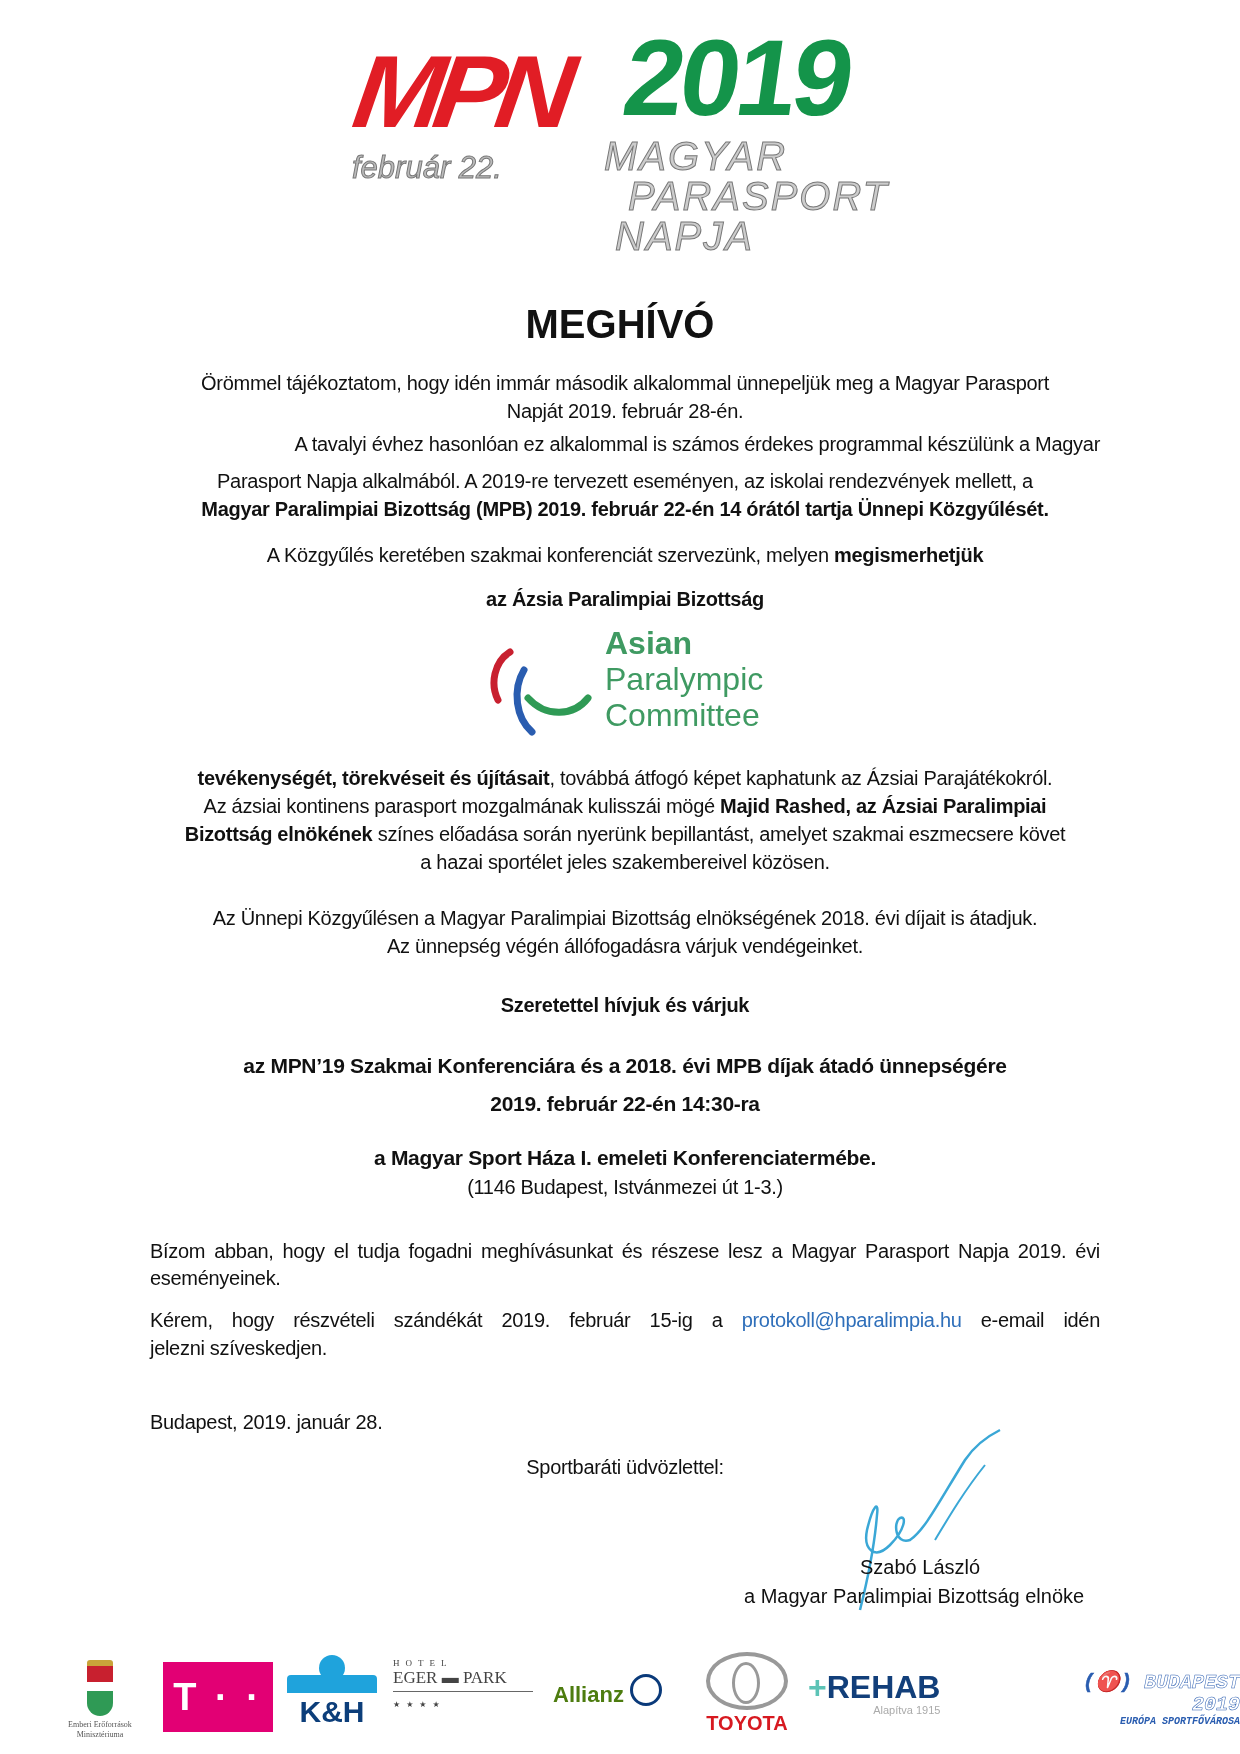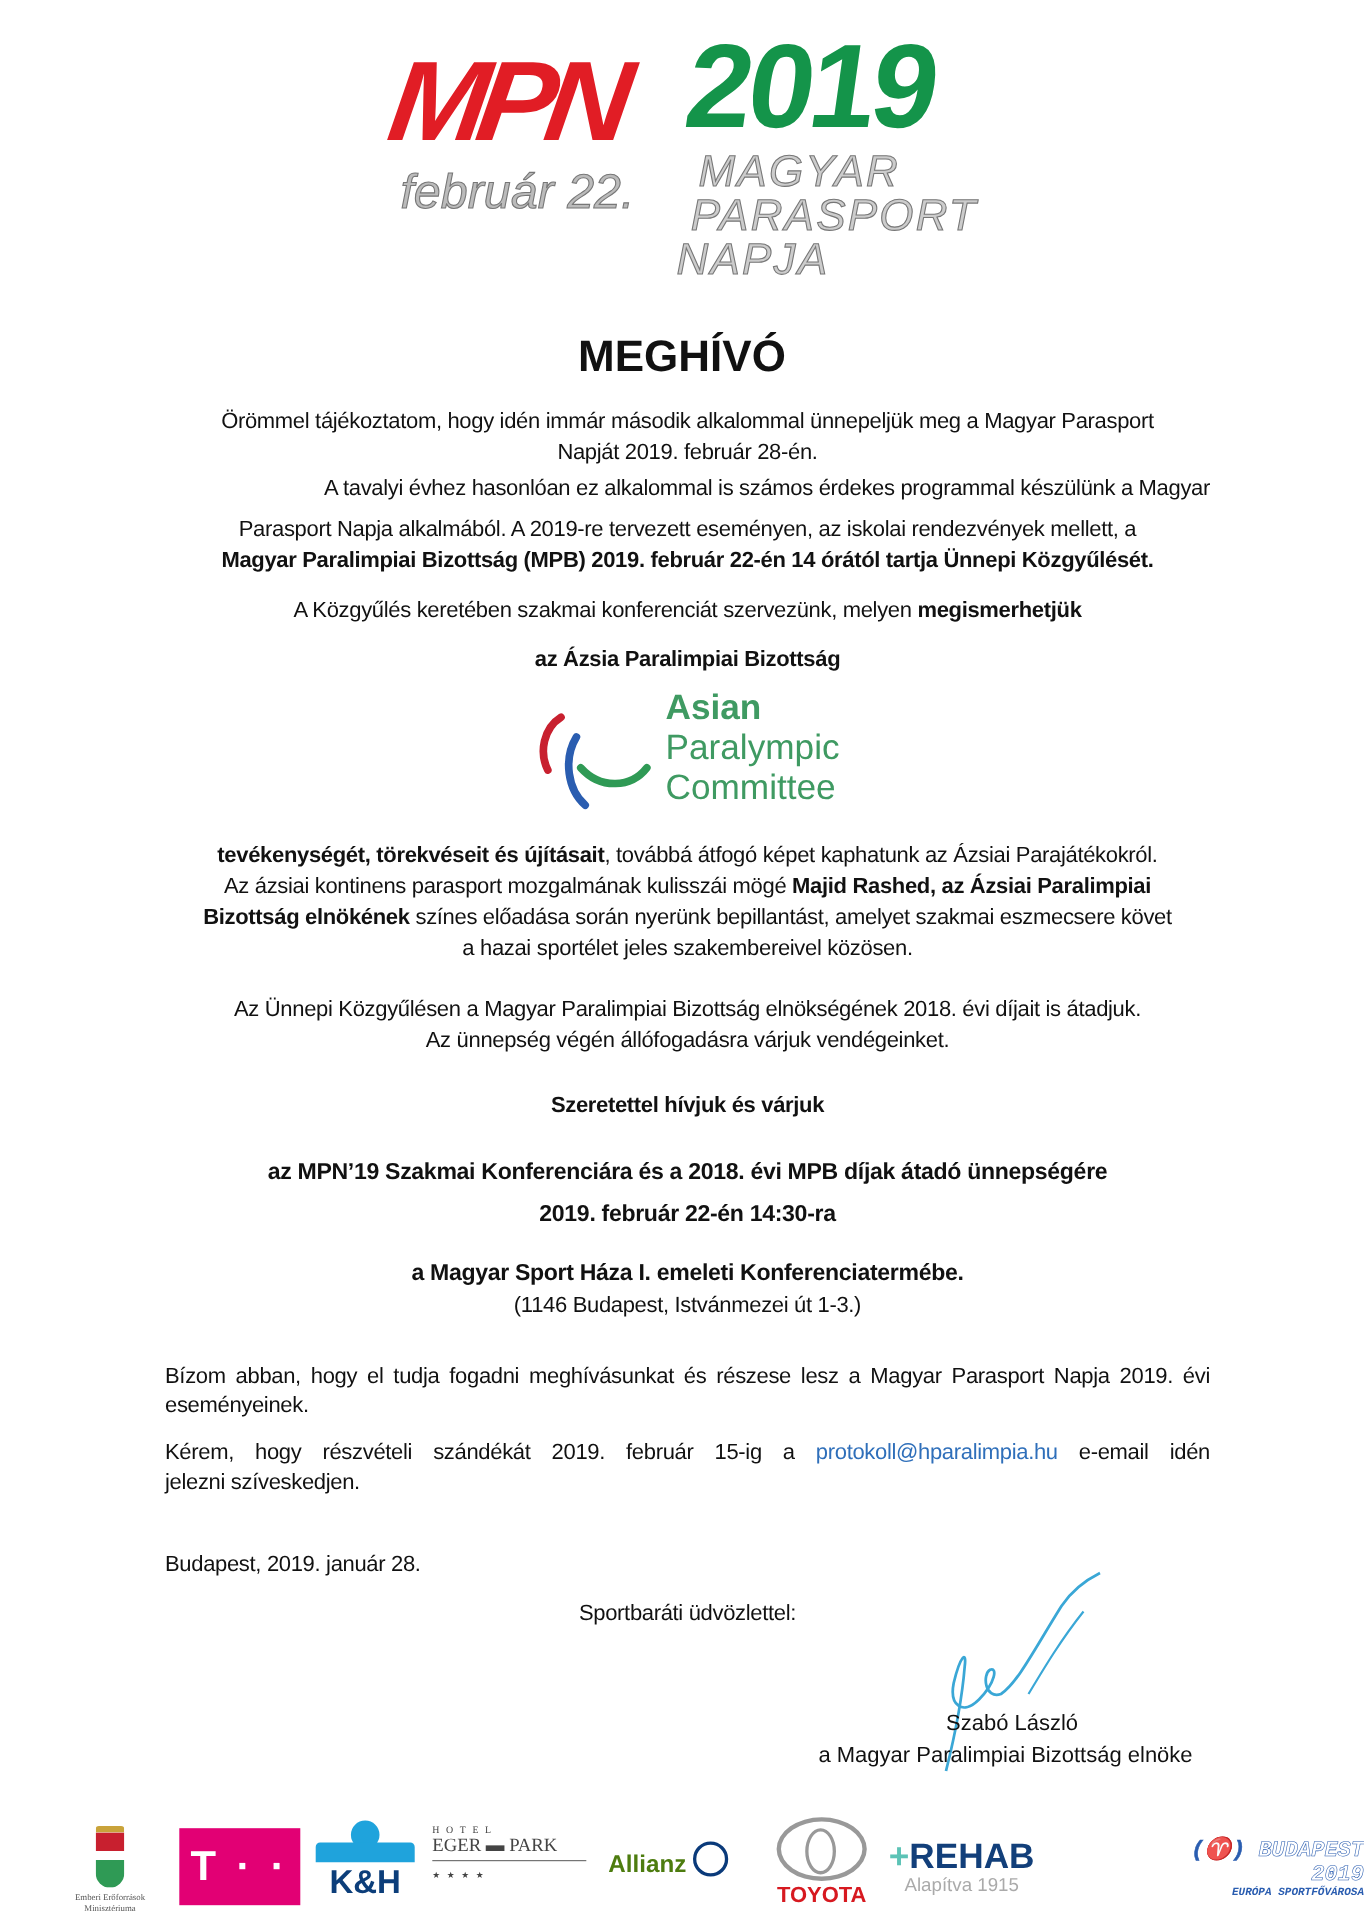--- a/index.html
+++ b/index.html
@@ -6,37 +6,37 @@
   body{width:1240px;height:1754px;position:relative;overflow:hidden;font-family:"Liberation Sans Narrow","Liberation Sans",sans-serif;color:#111;}
   .abs{position:absolute;}
   .line{position:absolute;left:150px;width:950px;text-align:center;font-size:20px;line-height:28px;white-space:nowrap;letter-spacing:-0.3px;}
   .left{text-align:left;}
   .just{text-align:justify;text-align-last:justify;}
   b{font-weight:bold;}
   .title{position:absolute;left:0;width:1240px;top:302px;text-align:center;font-size:40px;font-weight:bold;letter-spacing:0px;}
   
   .mpn{position:absolute;left:355px;top:42px;font-family:"Liberation Sans",sans-serif;font-weight:900;font-style:italic;font-size:108px;line-height:100px;color:#e11d25;letter-spacing:-10px;transform:skewX(-8deg) scaleY(0.95);}
   .y2019{position:absolute;left:625px;top:28px;font-family:"Liberation Sans",sans-serif;font-weight:900;font-size:108px;line-height:100px;color:#14944a;letter-spacing:-4px;transform:skewX(-8deg);}
-  .feb{position:absolute;left:364px;top:150px;font-family:"Liberation Sans",sans-serif;font-style:italic;font-size:44px;color:#bbb;-webkit-text-stroke:1px #777;}
+  .feb{position:absolute;left:352px;top:150px;font-family:"Liberation Sans",sans-serif;font-style:italic;font-size:31px;color:#bbb;-webkit-text-stroke:1px #777;}
   .mpnsub{position:absolute;font-family:"Liberation Sans",sans-serif;font-style:italic;font-size:40px;line-height:40px;color:#ccc;-webkit-text-stroke:1px #777;letter-spacing:2px;}
   
   .apc-text{position:absolute;left:605px;top:625px;font-family:"Liberation Sans Narrow","Liberation Sans",sans-serif;font-size:32px;line-height:36px;color:#3f9a62;}
   .apc-text .bold{font-weight:bold;}
   .link{color:#2f6fba;}
   .logos{position:absolute;left:0;top:1650px;width:1240px;height:100px;}
   .logo{position:absolute;}
 </style>
 </head>
 <body>
 
 <div>
   <div class="mpn">MPN</div>
   <div class="y2019">2019</div>
   <div class="feb">február 22.</div>
-  <div class="mpnsub" style="left:635px;top:136px;">MAGYAR</div>
+  <div class="mpnsub" style="left:604px;top:136px;">MAGYAR</div>
   <div class="mpnsub" style="left:628px;top:176px;">PARASPORT</div>
   <div class="mpnsub" style="left:615px;top:216px;">NAPJA</div>
 </div>
 
 <div class="title">MEGHÍVÓ</div>
 
 <div class="line" style="top:369px;">Örömmel tájékoztatom, hogy idén immár második alkalommal ünnepeljük meg a Magyar Parasport</div>
 <div class="line" style="top:397px;">Napját 2019. február 28-én.</div>
 
 <div class="line" style="top:430px;text-align:right;">A tavalyi évhez hasonlóan ez alkalommal is számos érdekes programmal készülünk a Magyar</div>
@@ -109,19 +109,19 @@
   </div>
   <div class="logo" style="left:553px;top:24px;font-family:'Liberation Sans Narrow','Liberation Sans',sans-serif;font-weight:bold;font-size:22px;color:#4d7c0f;"><span>Allianz</span> <span style="display:inline-block;width:26px;height:26px;border:3px solid #0a3a7a;border-radius:50%;vertical-align:-4px;"></span></div>
   <div class="logo" style="left:702px;top:2px;width:90px;text-align:center;">
     <div style="margin:0 auto;width:74px;height:50px;border:4px solid #999;border-radius:50%;position:relative;">
         <div style="position:absolute;left:22px;top:6px;width:22px;height:36px;border:3px solid #999;border-radius:50%;"></div>
       </div>
     <div style="font-family:'Liberation Sans',sans-serif;font-weight:bold;font-size:20px;color:#d71920;margin-top:2px;">TOYOTA</div>
   </div>
   <div class="logo" style="left:808px;top:20px;text-align:center;">
     <div style="font-family:'Liberation Sans',sans-serif;font-weight:bold;font-size:32px;color:#123f7a;line-height:34px;"><span style="color:#5cc3b6;">+</span><span>REHAB</span></div>
-    <div style="font-size:17px;color:#aaa;">Alapítva 1915</div>
+    <div style="font-size:11px;color:#aaa;text-align:right;">Alapítva 1915</div>
   </div>
   <div class="logo" style="left:1024px;top:22px;text-align:right;color:#2a5db0;font-family:Liberation Mono, monospace;font-style:italic;">
     <div style="font-size:20px;font-weight:bold;-webkit-text-stroke:0.5px #2a5db0;color:#fff;line-height:22px;"><span style="color:#2a5db0;">(♈) </span><span>BUDAPEST 2019</span></div>
     <div style="font-size:10px;font-weight:bold;margin-left:34px;">EURÓPA SPORTFŐVÁROSA</div>
   </div>
 </div>
 
 </body></html>

